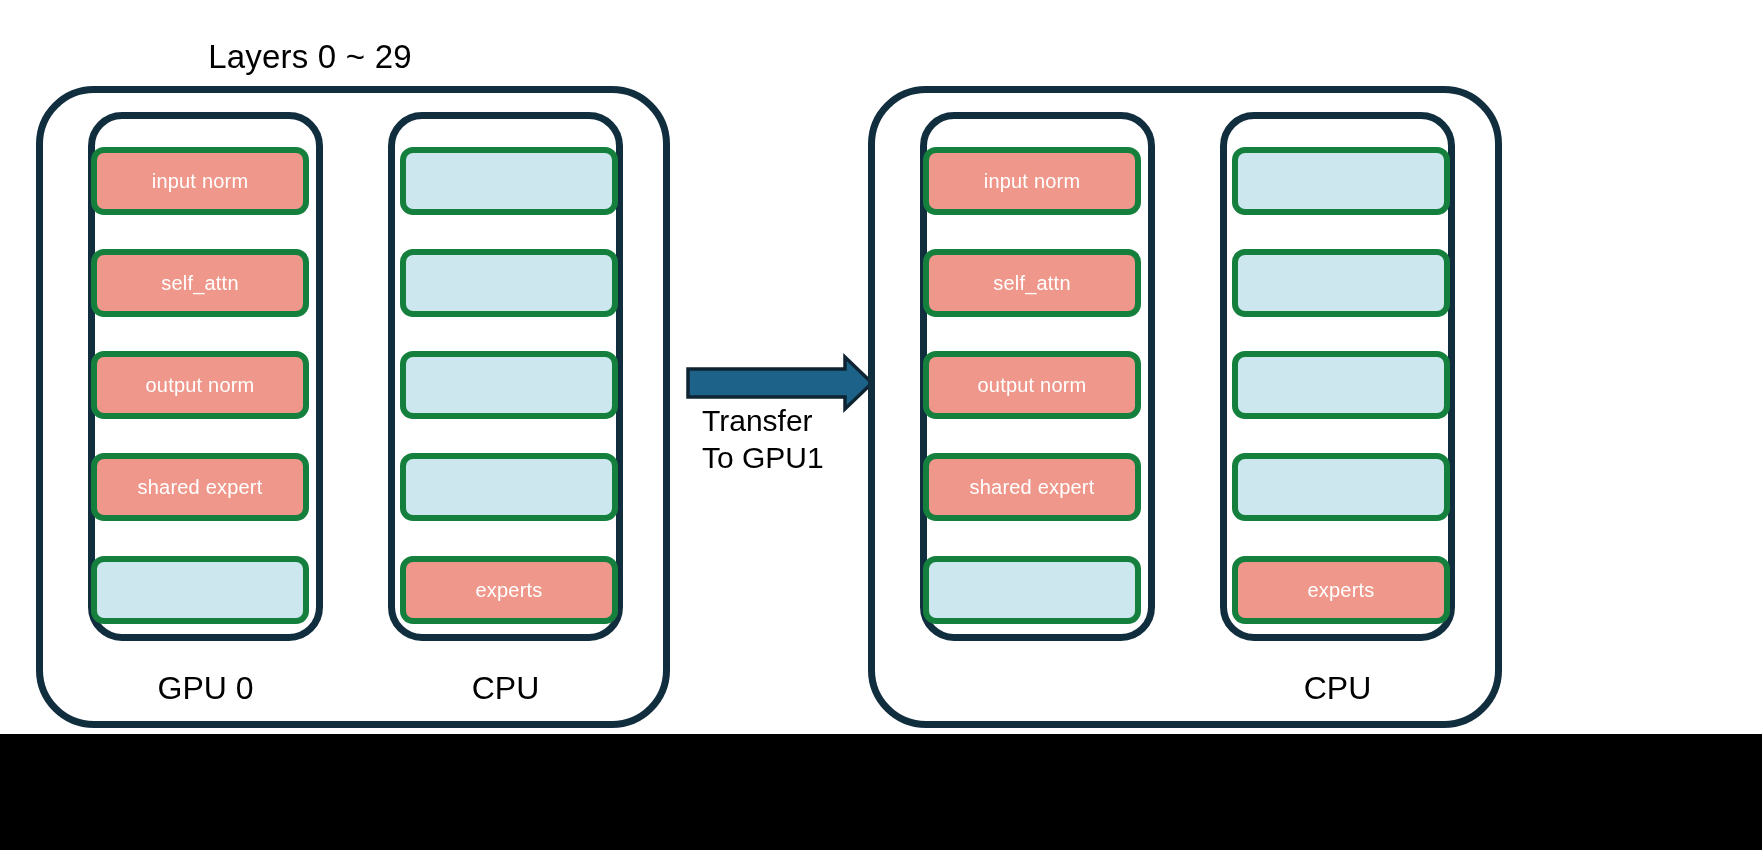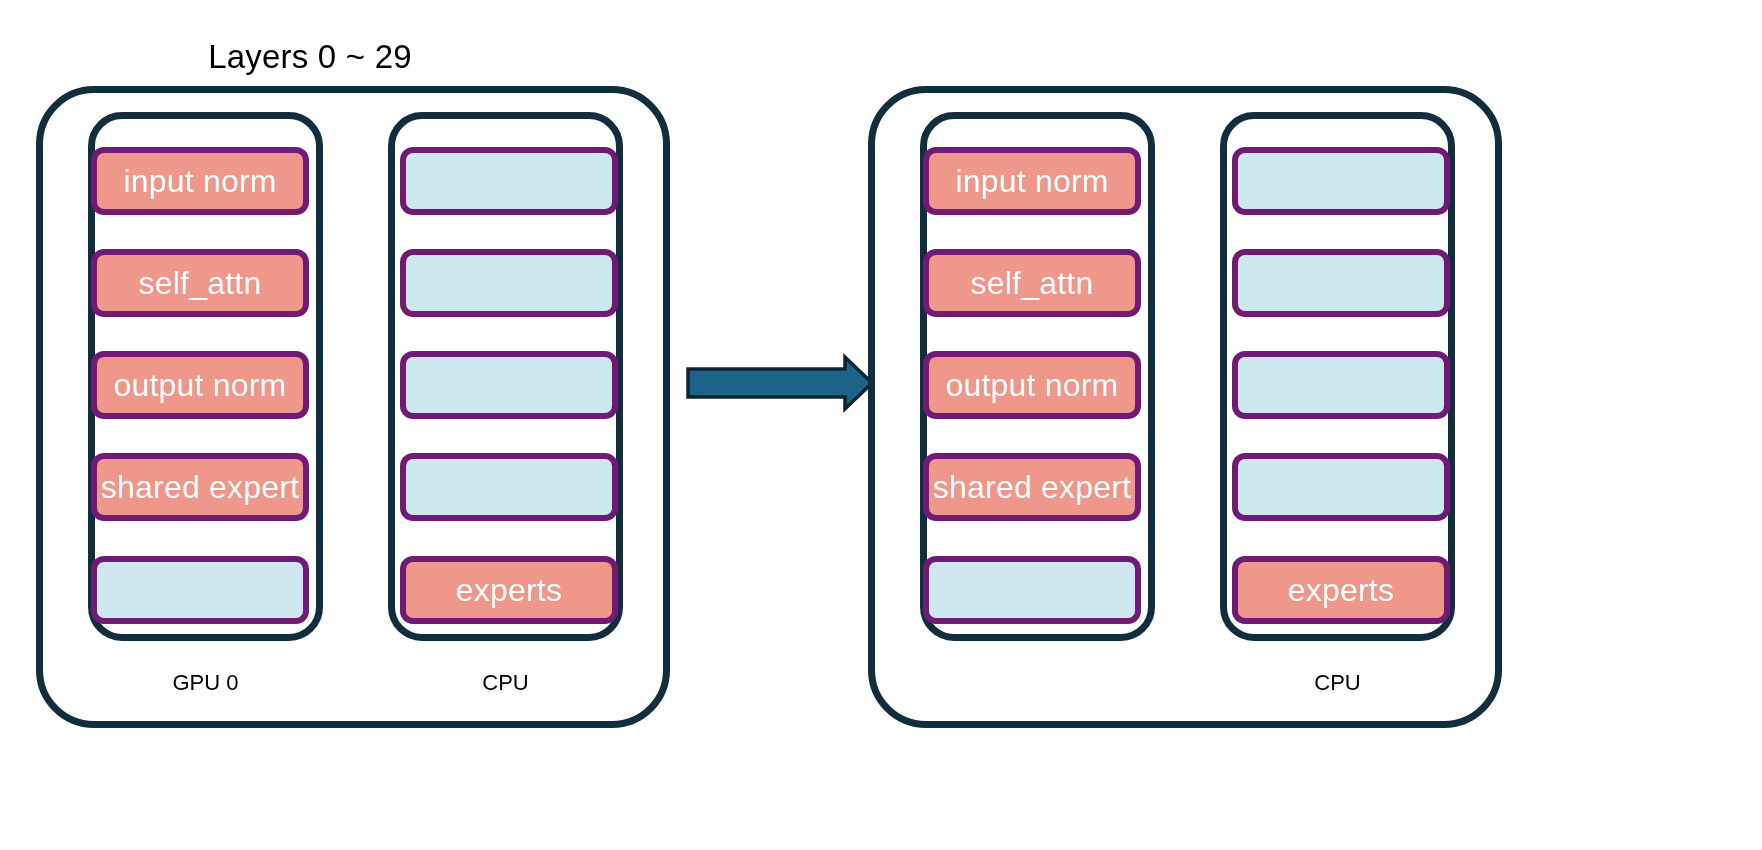--- a/index.html
+++ b/index.html
@@ -9,21 +9,21 @@
   }
   body {
     width: 1762px;
     height: 850px;
     font-family: "Liberation Sans", sans-serif;
     overflow: hidden;
   }
   #canvas {
     position: relative;
     width: 1762px;
-    height: 850px;
+    height: 734px;
     background: #ffffff;
     overflow: hidden;
   }
 
   
   .group-title {
     position: absolute;
     font-size: 33px;
     color: #000000;
     white-space: nowrap;
@@ -46,37 +46,37 @@
     box-sizing: border-box;
     border: 7px solid #112E3F;
     border-radius: 34px;
     background: #ffffff;
   }
 
   
   .block {
     position: absolute;
     box-sizing: border-box;
-    border: 6px solid #701a75;
+    border: 6px solid #15803d;
     border-radius: 13px;
     display: flex;
     align-items: center;
     justify-content: center;
-    font-size: 32px;
+    font-size: 20px;
     color: #ffffff;
     white-space: nowrap;
     letter-spacing: 0.2px;
   }
   .block.red  { background: #EE978A; }
   .block.blue { background: #CDE7EF; }
 
   
   .column-label {
     position: absolute;
-    font-size: 22px;
+    font-size: 32px;
     color: #000000;
     text-align: center;
     white-space: nowrap;
   }
 
   
   #arrows {
     position: absolute;
     left: 0;
     top: 0;
@@ -149,20 +149,24 @@
   <div class="column" style="left:388px; top:112px; width:235px; height:529px;"></div>
 
   <div class="block blue" style="left:400px; top:147px; width:218px; height:68px;"></div>
   <div class="block blue" style="left:400px; top:249px; width:218px; height:68px;"></div>
   <div class="block blue" style="left:400px; top:351px; width:218px; height:68px;"></div>
   <div class="block blue" style="left:400px; top:453px; width:218px; height:68px;"></div>
   <div class="block red" style="left:400px; top:556px; width:218px; height:68px;">experts</div>
 
   <div class="column-label" style="left:388px; top:670px; width:235px;">CPU</div>
 
+  <div class="transfer-label" style="left:702px; top:403px;">
+    <div>Transfer</div>
+    <div>To GPU1</div>
+  </div>
 
 
   <div class="device-group" style="left:868px; top:86px; width:634px; height:642px;"></div>
 
   <div class="column" style="left:920px; top:112px; width:235px; height:529px;"></div>
 
   <div class="block red" style="left:923px; top:147px; width:218px; height:68px;">input norm</div>
   <div class="block red" style="left:923px; top:249px; width:218px; height:68px;">self_attn</div>
   <div class="block red" style="left:923px; top:351px; width:218px; height:68px;">output norm</div>
   <div class="block red" style="left:923px; top:453px; width:218px; height:68px;">shared expert</div>

